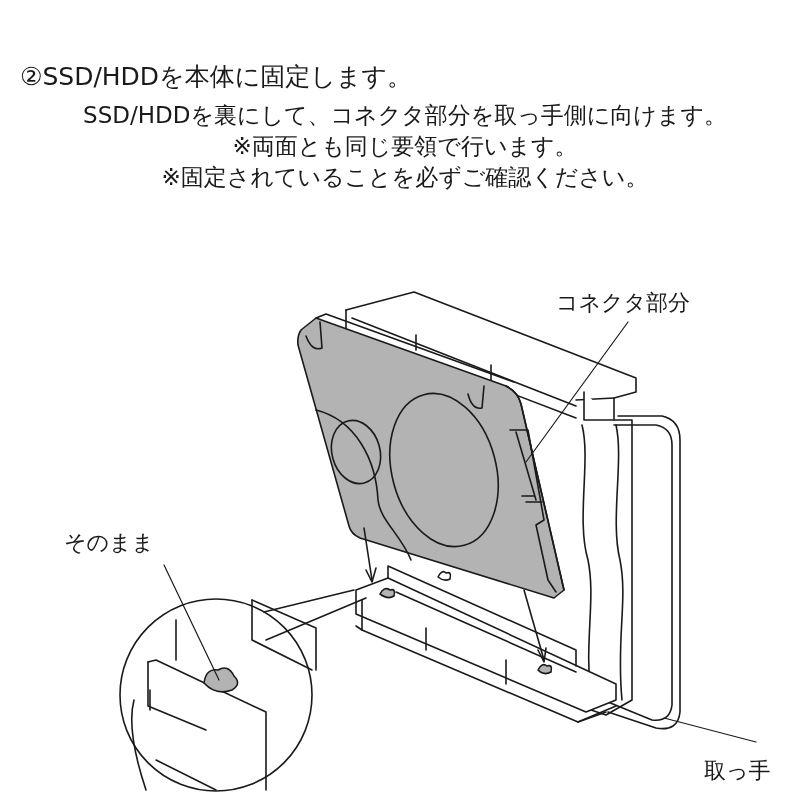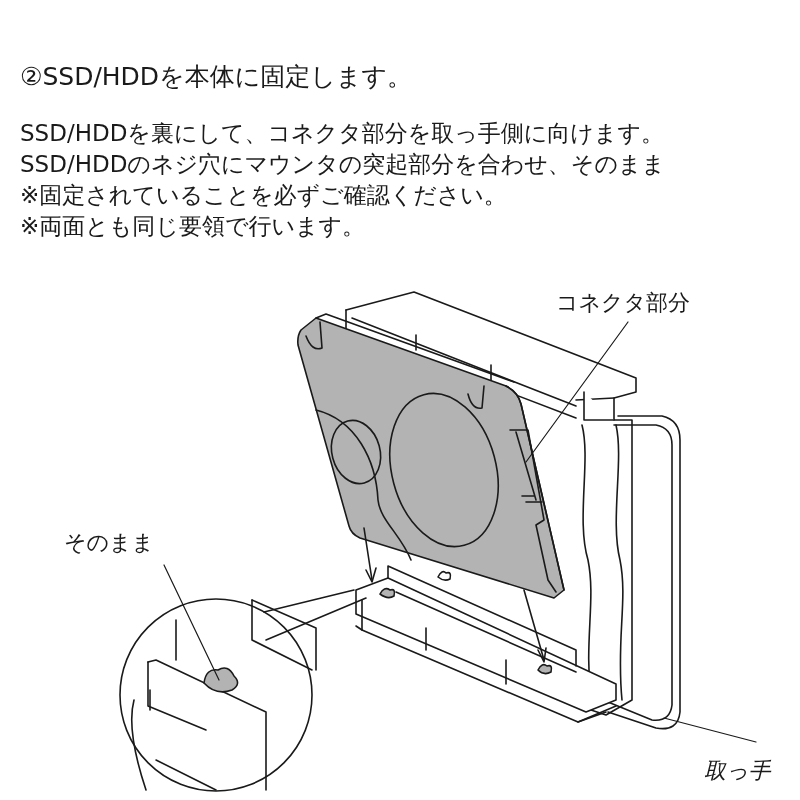--- a/index.html
+++ b/index.html
@@ -1,32 +1,31 @@
 <!DOCTYPE html>
 <html><head>
 <meta charset="utf-8">
 <style>
   html, body { margin: 0; padding: 0; background: #ffffff; }
   body { width: 800px; height: 800px; position: relative; overflow: hidden;
          font-family: "DejaVu Sans", "Liberation Sans", sans-serif; color: #1a1a1a; }
   .instructions { position: absolute; left: 20px; top: 60px; width: 770px; }
-  .step-title { font-size: 25px; line-height: 34px; margin: 0 0 24px 0; font-weight: normal; white-space: nowrap; }
-  .line { font-size: 23px; line-height: 31px; margin: 0; white-space: nowrap; }
+  .step-title { font-size: 25px; line-height: 34px; margin: 0 0 6px 0; font-weight: normal; white-space: nowrap; }
+  .line { font-size: 23px; line-height: 31px; margin: 0; white-space: nowrap; text-align: center; }
   .figure { position: absolute; left: 16px; top: 270px; width: 800px; height: 530px; }
   .label { position: absolute; font-size: 22px; line-height: 26px; white-space: nowrap; }
 </style>
 </head>
 <body>
 
 <div class="instructions">
   <h2 class="step-title">②SSD/HDDを本体に固定します。</h2>
   <p class="line">SSD/HDDを裏にして、コネクタ部分を取っ手側に向けます。</p>
-  <p class="line">SSD/HDDのネジ穴にマウンタの突起部分を合わせ、そのまま</p>
+  <p class="line">※両面とも同じ要領で行います。</p>
   <p class="line">※固定されていることを必ずご確認ください。</p>
-  <p class="line">※両面とも同じ要領で行います。</p>
 </div>
 
 <div class="figure">
   <svg width="800" height="530" viewBox="0 270 800 530" xmlns="http://www.w3.org/2000/svg" fill="none" stroke="#1a1a1a" stroke-width="1.6" stroke-linejoin="round" stroke-linecap="round">
 
     <g>
       <path d="M330 310 L398 292 L620 378 L620 392 L598 398 L598 420 L616 420 L616 700 L590 715 L560 705" fill="#fff"></path>
       <path d="M330 310 L330 330 L560 418"></path>
       <path d="M336 318 L560 406"></path>
       <path d="M400 335 L400 350"></path>
@@ -97,14 +96,14 @@
 
     <g stroke-width="1.2">
       <path d="M612 322 L510 462"></path>
       <path d="M148 565 L203 680"></path>
       <path d="M648 718 L740 742"></path>
     </g>
   </svg>
 
   <div class="label" style="left:540px; top:20px;">コネクタ部分</div>
   <div class="label" style="left:48px; top:260px;">そのまま</div>
-  <div class="label" style="left:688px; top:488px;font-style:italic;">取っ手</div>
+  <div class="label" style="left:688px; top:488px;">取っ手</div>
 </div>
 
 </body></html>

